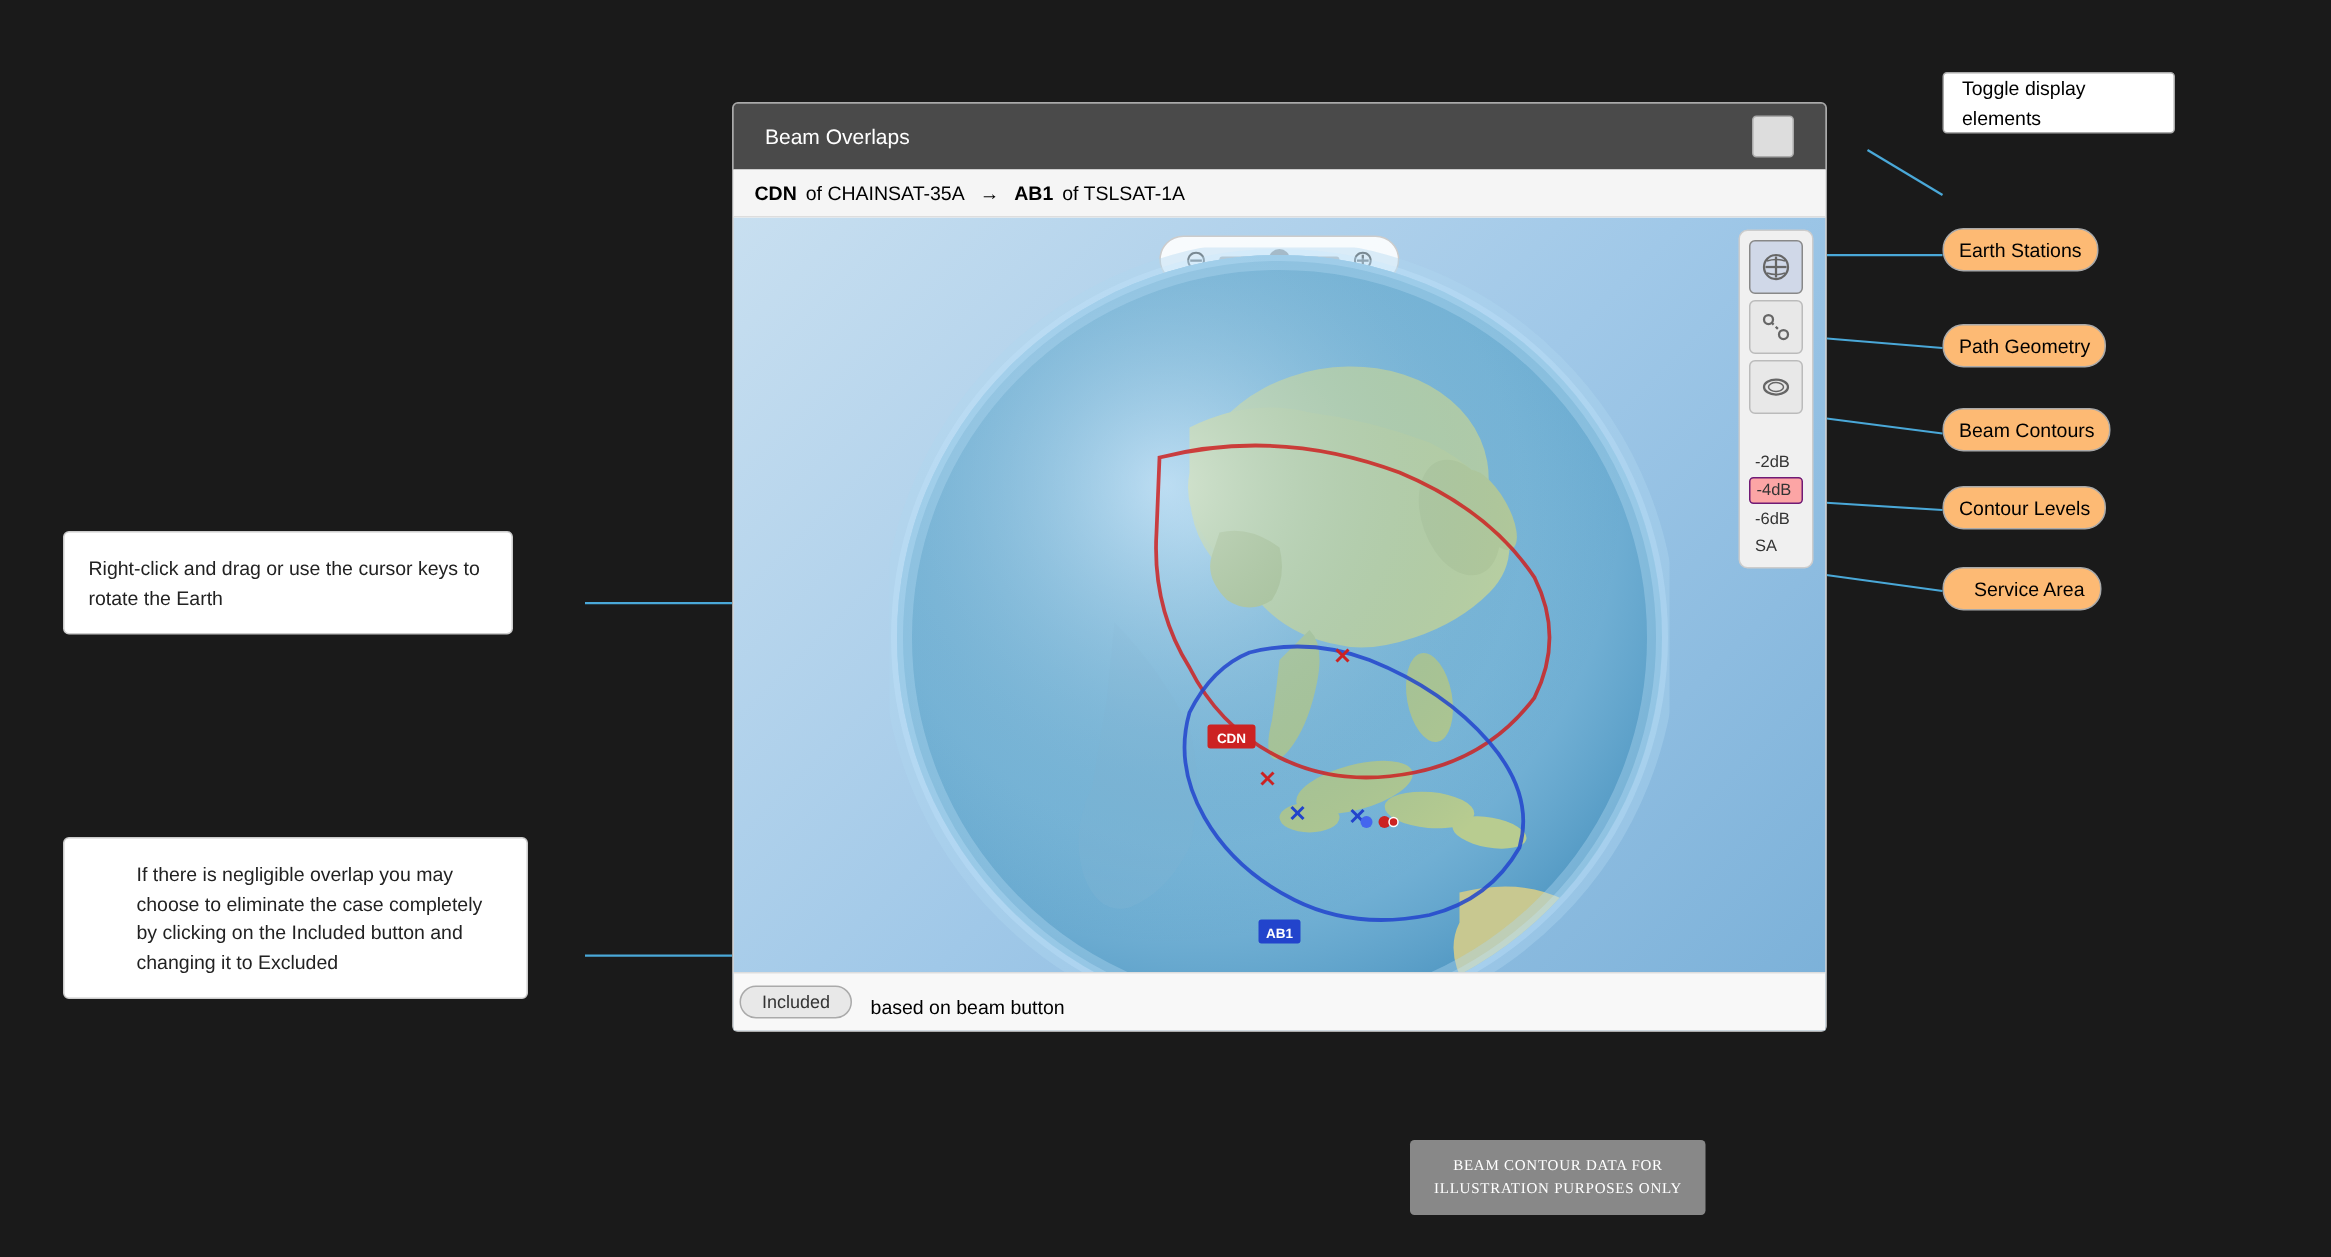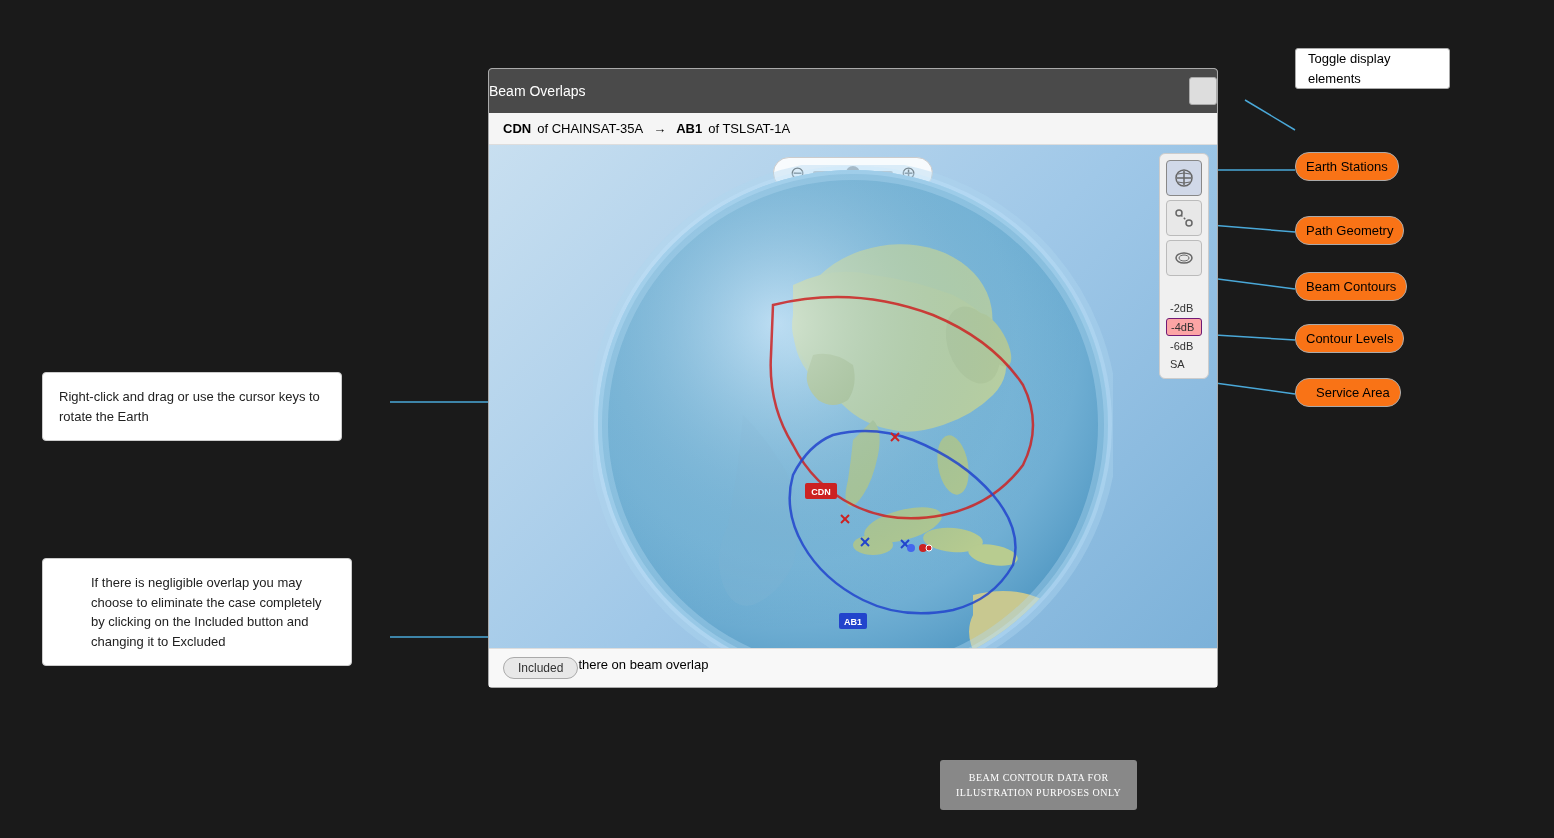--- a/index.html
+++ b/index.html
@@ -22,21 +22,21 @@
       background: #fff;
       border: 1px solid #aaa;
       border-radius: 4px;
       display: flex;
       flex-direction: column;
     }
 
     .panel-titlebar {
       background: #4a4a4a;
       color: #fff;
-      padding: 8px 0;
+      padding: 8px 21px;
       font-size: 14px;
       border-radius: 3px 3px 0 0;
       display: flex;
       align-items: center;
       justify-content: space-between;
     }
 
     .panel-header {
       background: #f5f5f5;
       padding: 8px 14px;
@@ -133,25 +133,26 @@
       background: #fca5a5;
       border: 1px solid #701a75;
     }
 
     
     .status-bar {
       position: absolute;
       bottom: 0;
       left: 0;
       right: 0;
-      padding: 8px 14px;
+      padding: 8px 4px;
       background: #f8f8f8;
       border-top: 1px solid #ddd;
       display: flex;
-      align-items: flex-start;
+      align-items: flex-end;
+      gap: 12px;
       font-size: 13px;
     }
 
     .included-btn {
       background: #e8e8e8;
       border: 1px solid #aaa;
       border-radius: 12px;
       padding: 3px 14px;
       font-size: 12px;
       cursor: pointer;
@@ -166,21 +167,21 @@
       border-radius: 4px;
       padding: 14px 16px;
       font-size: 13px;
       color: #222;
       line-height: 1.5;
     }
 
     
     .right-label {
       position: absolute;
-      background: #f97316;
+      background: #fdba74;
       border: 1px solid #aaa;
       border-radius: 14px;
       padding: 6px 10px;
       font-size: 13px;
       white-space: nowrap;
     }
 
     
 
     
@@ -380,26 +381,26 @@
       <div style="display:flex;flex-direction:column;gap:2px;margin-top:20px;">
         <div class="contour-item">-2dB</div>
         <div class="contour-item selected">-4dB</div>
         <div class="contour-item">-6dB</div>
         <div class="contour-item">SA</div>
       </div>
     </div>
 
     <div class="status-bar">
       <button class="included-btn">Included</button>
-      <span>there on beam overlap</span>
+      <span>based on beam button</span>
     </div>
   </div>
 </div>
 
-<div class="annotation-box" style="left:42px;top:354px;width:300px;margin-top:18px;">
+<div class="annotation-box" style="left:42px;top:354px;width:300px;">
   <span>Right-click and drag or use the cursor keys to rotate the Earth</span>
 </div>
 
 <div class="annotation-box" style="left:42px;top:558px;width:310px;padding-left:48px;">
   <span>If there is negligible overlap you may choose to eliminate the case completely by clicking on the Included button and changing it to Excluded</span>
 </div>
 
 <div class="toggle-display-label" style="position:absolute;left:1295px;top:48px;width:155px;">
   <span>Toggle display<br>elements</span>
 </div>

